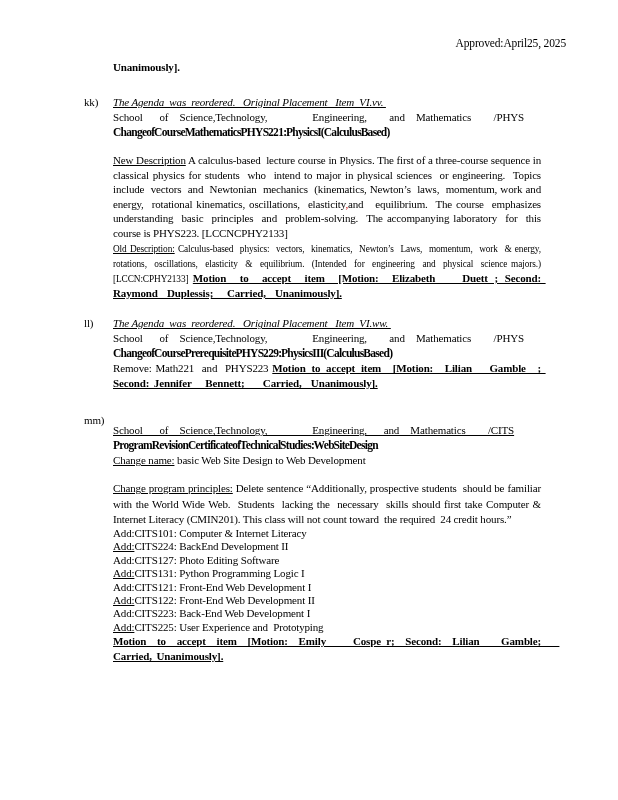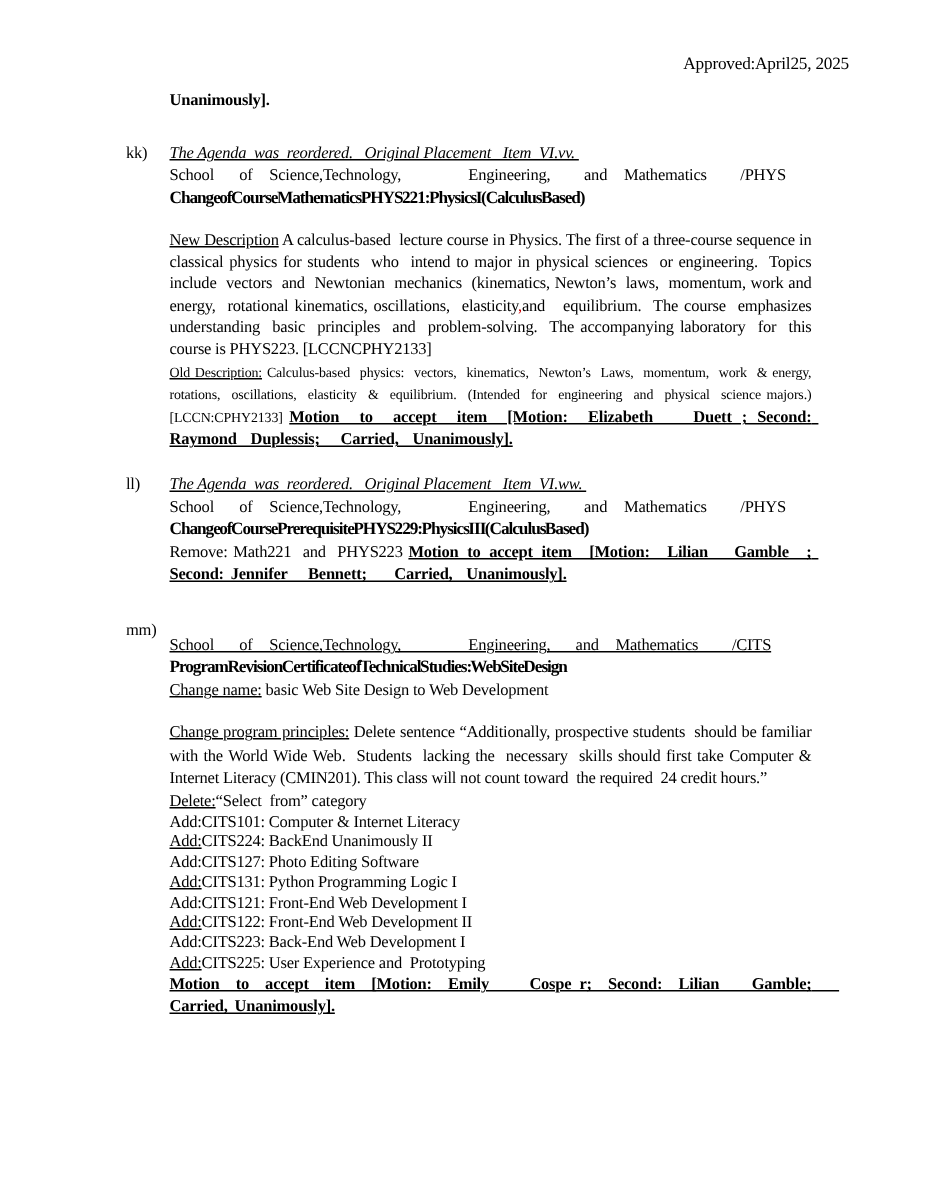--- a/index.html
+++ b/index.html
@@ -86,25 +86,24 @@
     <div class="gap22"></div>
 
     <div class="item">
       <span class="item-label">mm)</span>
       <div class="gap10"></div>
       <div class="school pre u">School   of  Science,Technology,        Engineering,   and  Mathematics    /CITS</div>
       <div class="ctitle">Program Revision Certificate of Technical Studies: Web Site Design</div>
       <div class="pre"><span class="u">Change name:</span><span> basic Web Site Design to Web Development</span></div>
       <div class="gap13"></div>
       <div class="just chgdesc pre"><span class="u">Change program principles:</span><span> Delete sentence “Additionally, prospective students  should be familiar with the World Wide Web.  Students  lacking the  necessary  skills should first take Computer &amp; Internet Literacy (CMIN201). This class will not count toward  the required  24 credit hours.”</span></div>
-      <div class="pre"><span class="u">Delete:</span><span>“Select  from” category</span></div>
 
       <div>
         <div class="addline pre"><span class="add-lbl">Add:</span><span>CITS101: Computer &amp; Internet Literacy</span></div>
-        <div class="addline pre"><span class="add-lbl u">Add:</span><span>CITS224: BackEnd Unanimously II</span></div>
+        <div class="addline pre"><span class="add-lbl u">Add:</span><span>CITS224: BackEnd Development II</span></div>
         <div class="addline pre"><span class="add-lbl">Add:</span><span>CITS127: Photo Editing Software</span></div>
         <div class="addline pre"><span class="add-lbl u">Add:</span><span>CITS131: Python Programming Logic I</span></div>
         <div class="addline pre"><span class="add-lbl">Add:</span><span>CITS121: Front-End Web Development I</span></div>
         <div class="addline pre"><span class="add-lbl u">Add:</span><span>CITS122: Front-End Web Development II</span></div>
         <div class="addline pre"><span class="add-lbl">Add:</span><span>CITS223: Back-End Web Development I</span></div>
         <div class="addline pre"><span class="add-lbl u">Add:</span><span>CITS225: User Experience and  Prototyping</span></div>
       </div>
 
       <div class="just motion pre">Motion  to  accept  item  [Motion:  Emily     Cospe r;  Second:  Lilian    Gamble;    Carried, Unanimously].</div>
     </div>

